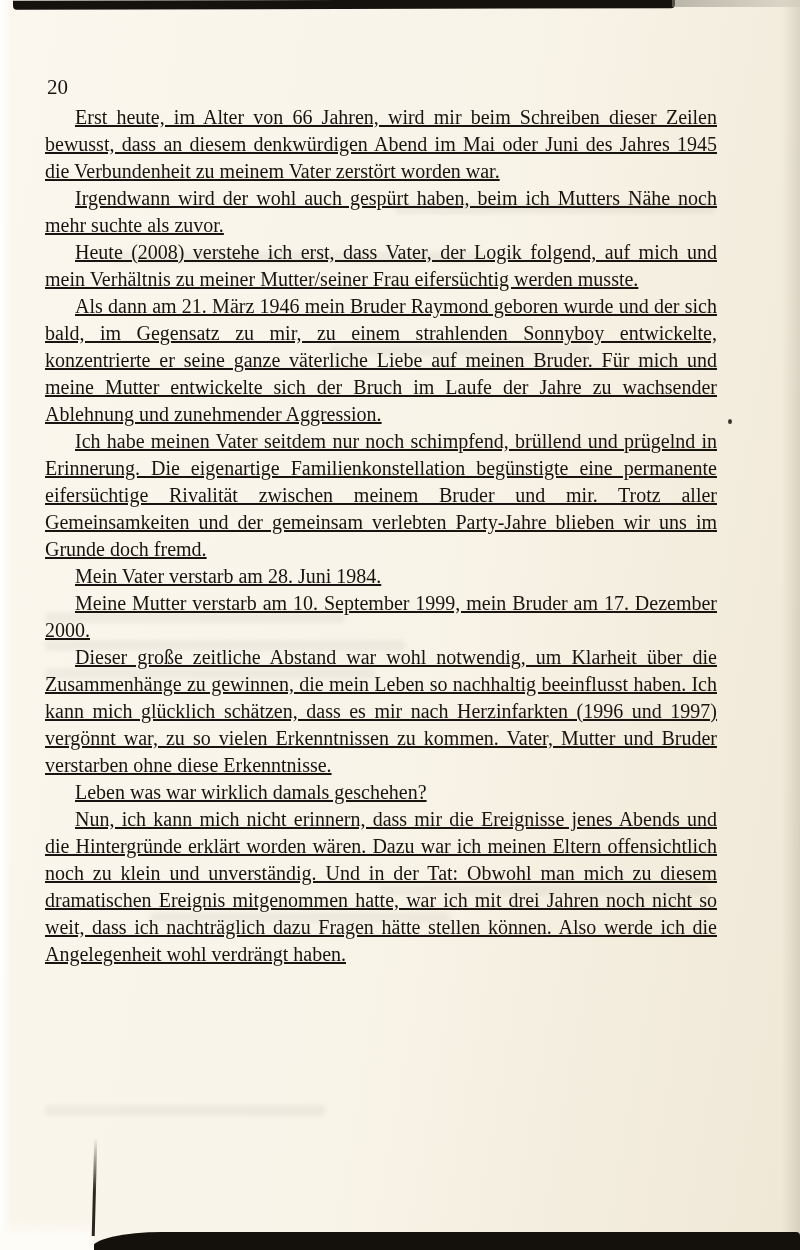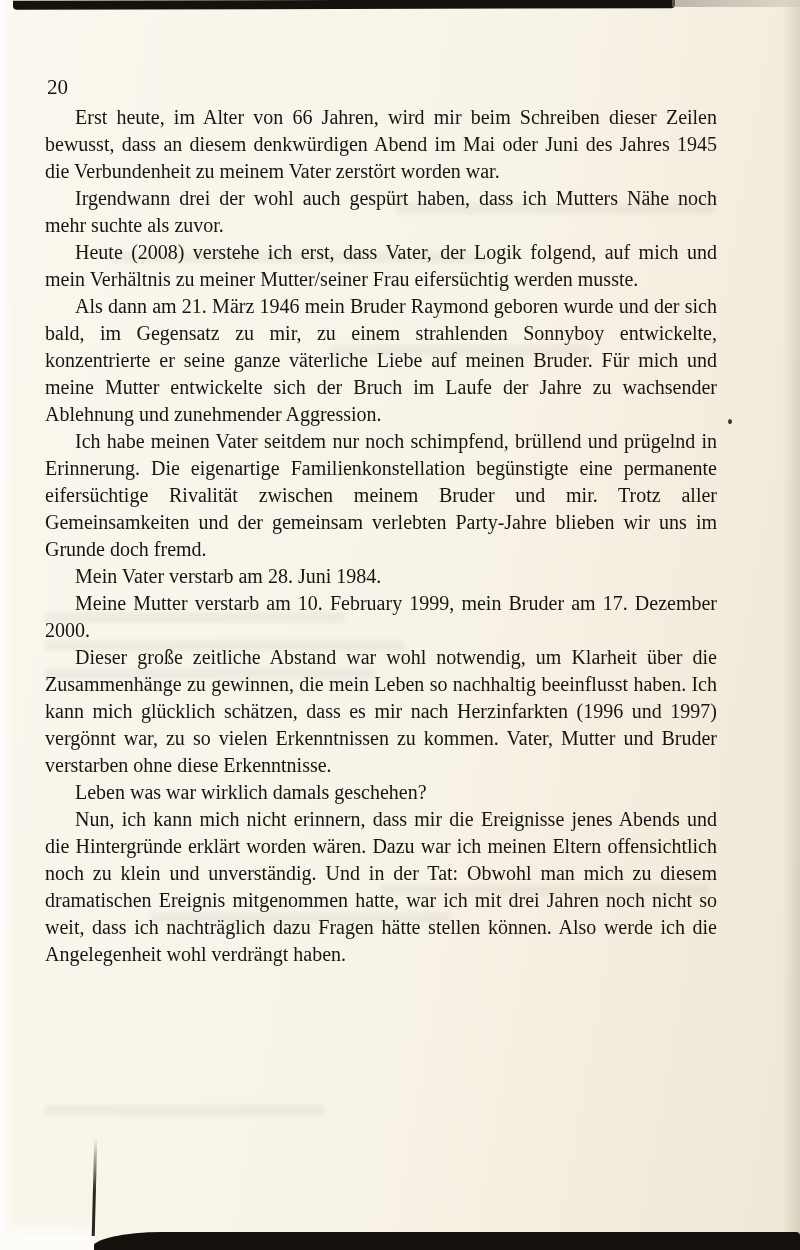--- a/index.html
+++ b/index.html
@@ -63,20 +63,21 @@
     font-size: 21px;
     line-height: 30px;
     margin: 0 0 2px 2px;
   }
   .content p {
     margin: 0;
     font-size: 20px;
     line-height: 27px;
     text-align: justify;
     text-indent: 30px;
+    text-decoration: underline;
   }
   .margin-dot {
     position: absolute; left: 728px; top: 419px; width: 4px; height: 5px;
     border-radius: 50%;
     background: #3a352c;
   }
   .bleed {
     position: absolute;
     height: 11px;
     background: #6a665c;
@@ -106,24 +107,24 @@
   <div class="bleed" style="left:45px;  top:612px; width:300px;"></div>
   <div class="bleed" style="left:45px;  top:640px; width:360px;"></div>
   <div class="bleed" style="left:45px;  top:668px; width:330px;"></div>
   <div class="bleed" style="left:380px; top:885px; width:330px;"></div>
   <div class="bleed" style="left:150px; top:912px; width:300px;"></div>
   <div class="bleed" style="left:45px;  top:1105px; width:280px;"></div>
 
   <div class="content">
     <div class="page-number">20</div>
     <p>Erst heute, im Alter von 66 Jahren, wird mir beim Schreiben dieser Zeilen bewusst, dass an diesem denkwürdigen Abend im Mai oder Juni des Jahres 1945 die Verbundenheit zu meinem Vater zerstört worden war.</p>
-    <p>Irgendwann drei der wohl auch gespürt haben, dass ich Mutters Nähe noch mehr suchte als zuvor.</p>
+    <p>Irgendwann wird der wohl auch gespürt haben, beim ich Mutters Nähe noch mehr suchte als zuvor.</p>
     <p>Heute (2008) verstehe ich erst, dass Vater, der Logik folgend, auf mich und mein Verhältnis zu meiner Mutter/seiner Frau eifersüchtig werden musste.</p>
     <p>Als dann am 21. März 1946 mein Bruder Raymond geboren wurde und der sich bald, im Gegensatz zu mir, zu einem strahlenden Sonnyboy entwickelte, konzentrierte er seine ganze väterliche Liebe auf meinen Bruder. Für mich und meine Mutter entwickelte sich der Bruch im Laufe der Jahre zu wachsender Ablehnung und zunehmender Aggression.</p>
     <p>Ich habe meinen Vater seitdem nur noch schimpfend, brüllend und prügelnd in Erinnerung. Die eigenartige Familienkonstellation begünstigte eine permanente eifersüchtige Rivalität zwischen meinem Bruder und mir. Trotz aller Gemeinsamkeiten und der gemeinsam verlebten Party-Jahre blieben wir uns im Grunde doch fremd.</p>
     <p>Mein Vater verstarb am 28. Juni 1984.</p>
-    <p>Meine Mutter verstarb am 10. February 1999, mein Bruder am 17. Dezember 2000.</p>
+    <p>Meine Mutter verstarb am 10. September 1999, mein Bruder am 17. Dezember 2000.</p>
     <p>Dieser große zeitliche Abstand war wohl notwendig, um Klarheit über die Zusammenhänge zu gewinnen, die mein Leben so nachhaltig beeinflusst haben. Ich kann mich glücklich schätzen, dass es mir nach Herzinfarkten (1996 und 1997) vergönnt war, zu so vielen Erkenntnissen zu kommen. Vater, Mutter und Bruder verstarben ohne diese Erkenntnisse.</p>
     <p>Leben was war wirklich damals geschehen?</p>
     <p>Nun, ich kann mich nicht erinnern, dass mir die Ereignisse jenes Abends und die Hintergründe erklärt worden wären. Dazu war ich meinen Eltern offensichtlich noch zu klein und unverständig. Und in der Tat: Obwohl man mich zu diesem dramatischen Ereignis mitgenommen hatte, war ich mit drei Jahren noch nicht so weit, dass ich nachträglich dazu Fragen hätte stellen können. Also werde ich die Angelegenheit wohl verdrängt haben.</p>
   </div>
 
 </div>
 
 </body></html>

